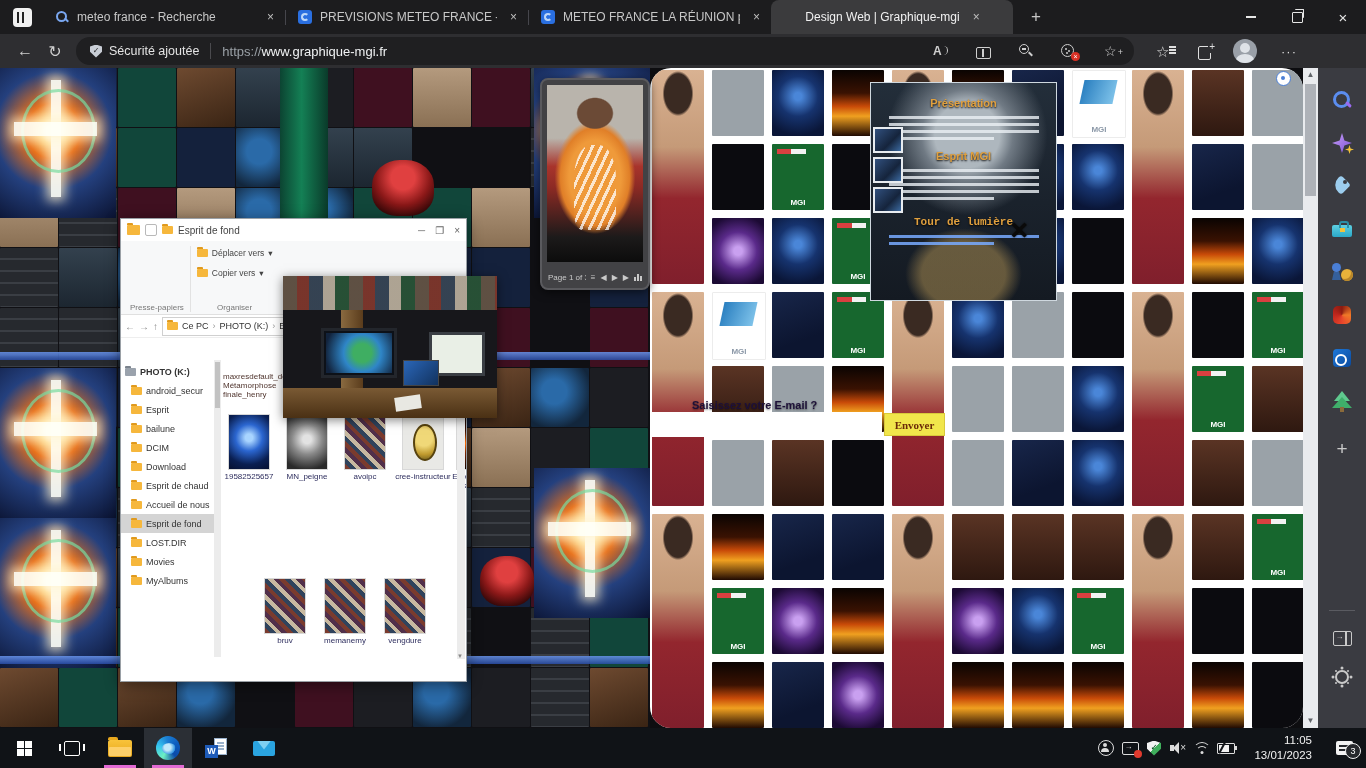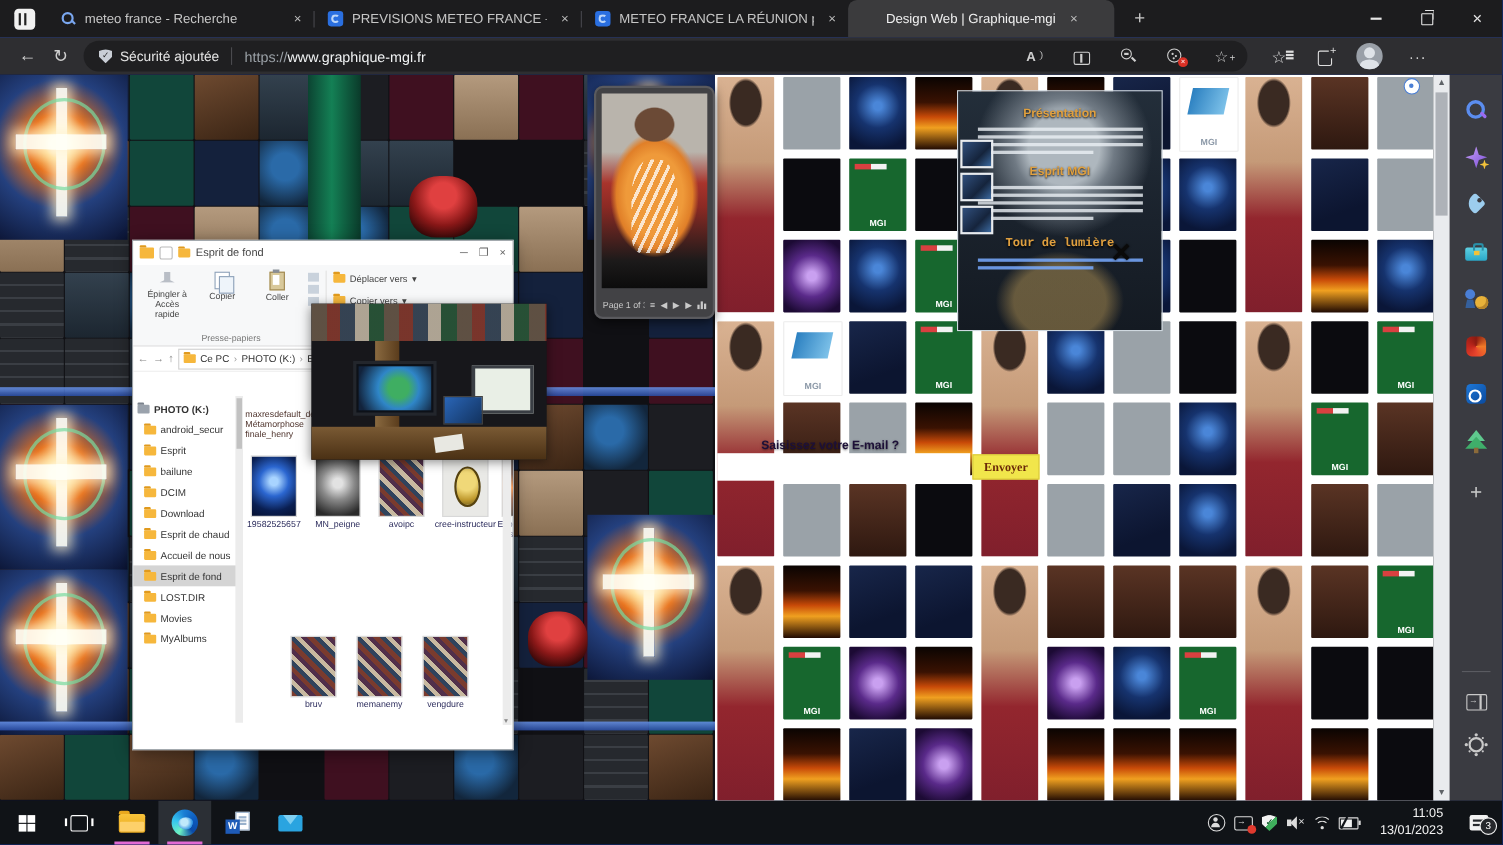--- a/index.html
+++ b/index.html
@@ -58,21 +58,21 @@
   .ic-favbar i{position:absolute;right:-4px;top:3px;width:7px;height:1.6px;background:#dfdfdf;box-shadow:0 3px 0 #dfdfdf,0 6px 0 #dfdfdf;}
   .ic-collections{border:1.6px solid #dfdfdf;border-radius:2px;width:11px;height:12px;left:2px;top:2px;}
   .ic-collections::before{content:"+";position:absolute;right:-6px;top:-7px;color:#dfdfdf;font-size:10px;background:#2e2e31;padding:1px;}
   .avatar{width:24px;height:24px;border-radius:50%;background:#9aa0a8;position:relative;overflow:hidden;flex:none;}
   .avatar::before{content:"";position:absolute;left:7px;top:4px;width:10px;height:10px;border-radius:50%;background:#dfe3e8;}
   .avatar::after{content:"";position:absolute;left:3px;top:15px;width:18px;height:12px;border-radius:50%;background:#dfe3e8;}
   .ic-more{color:#dfdfdf;font-size:13px;letter-spacing:1px;}
   
   .content{position:absolute;top:68px;left:0;width:1366px;height:660px;overflow:hidden;background:#0d0d10;}
   #zoneL{position:absolute;left:0;top:0;width:650px;height:660px;background:#101014;overflow:hidden;}
-  #zoneR{position:absolute;left:650px;top:0;width:653px;height:660px;background:#ffffff;overflow:hidden;}
+  #zoneR{position:absolute;left:650px;top:0;width:653px;height:660px;background:#ffffff;overflow:hidden;border-radius:21px;}
   .ct{position:absolute;border-radius:1px;}
   .ct .mgi-txt{position:absolute;left:0;right:0;bottom:3px;text-align:center;font-size:8px;font-weight:bold;color:#fff;}
   .ct.whitelogo .mgi-txt{color:#8c99a8;}
   .ct.whitelogo::before{content:"";position:absolute;left:18%;top:14%;width:64%;height:36%;background:linear-gradient(100deg,#2a7fc0,#7fc3ea);transform:skewX(-12deg);}
   .ct.greenmgi::before{content:"";position:absolute;left:10%;top:8%;width:55%;height:5px;background:linear-gradient(90deg,#d94040 50%,#f2f2f2 50%);}
   
   .cross-art{position:absolute;background:radial-gradient(circle at 46% 42%,#ffffff 0 6%,#ffd27a 12%,#e8701a 26%,#24407e 55%,#0a1230 100%);overflow:hidden;}
   .cross-art::before{content:"";position:absolute;left:44%;top:8%;width:9%;height:78%;background:rgba(255,255,245,.92);box-shadow:0 0 12px 4px rgba(255,240,200,.8);}
   .cross-art::after{content:"";position:absolute;left:12%;top:36%;width:72%;height:9%;background:rgba(255,255,245,.92);box-shadow:0 0 12px 4px rgba(255,240,200,.8);}
   .ring{position:absolute;border:3px solid rgba(120,220,160,.7);border-radius:50%;}
@@ -645,39 +645,20 @@
         <span class="folder-ic small"></span>
         <span class="x-caption">Esprit de fond</span>
         <span class="x-ctl">
           <span class="b">─</span>
           <span class="b">❐</span>
           <span class="b">×</span>
         </span>
       </div>
       <div class="x-ribbon">
         <div class="rb-group">
-          <div class="rb-row">
-            <div class="bigbtn">
-              <span class="i-pin"></span>
-              <span class="lbl"><span>Épingler à</span><br><span>Accès rapide</span></span>
-            </div>
-            <div class="bigbtn">
-              <span class="i-docs"></span>
-              <span class="lbl">Copier</span>
-            </div>
-            <div class="bigbtn">
-              <span class="i-clip"></span>
-              <span class="lbl">Coller</span>
-            </div>
-            <div class="mini-col">
-                <i></i>
-                <i></i>
-                <i></i>
-              </div>
-          </div>
           <span class="rb-glabel">Presse-papiers</span>
         </div>
         <div class="rb-sep"></div>
         <div class="rb-group">
           <div class="rb-row" style="flex-direction:column;">
             <span class="rowbtn"><span class="folder-ic"></span><span>Déplacer vers</span> ▾</span>
             <span class="rowbtn"><span class="folder-ic"></span><span>Copier vers</span> ▾</span>
           </div>
           <span class="rb-glabel">Organiser</span>
         </div>

